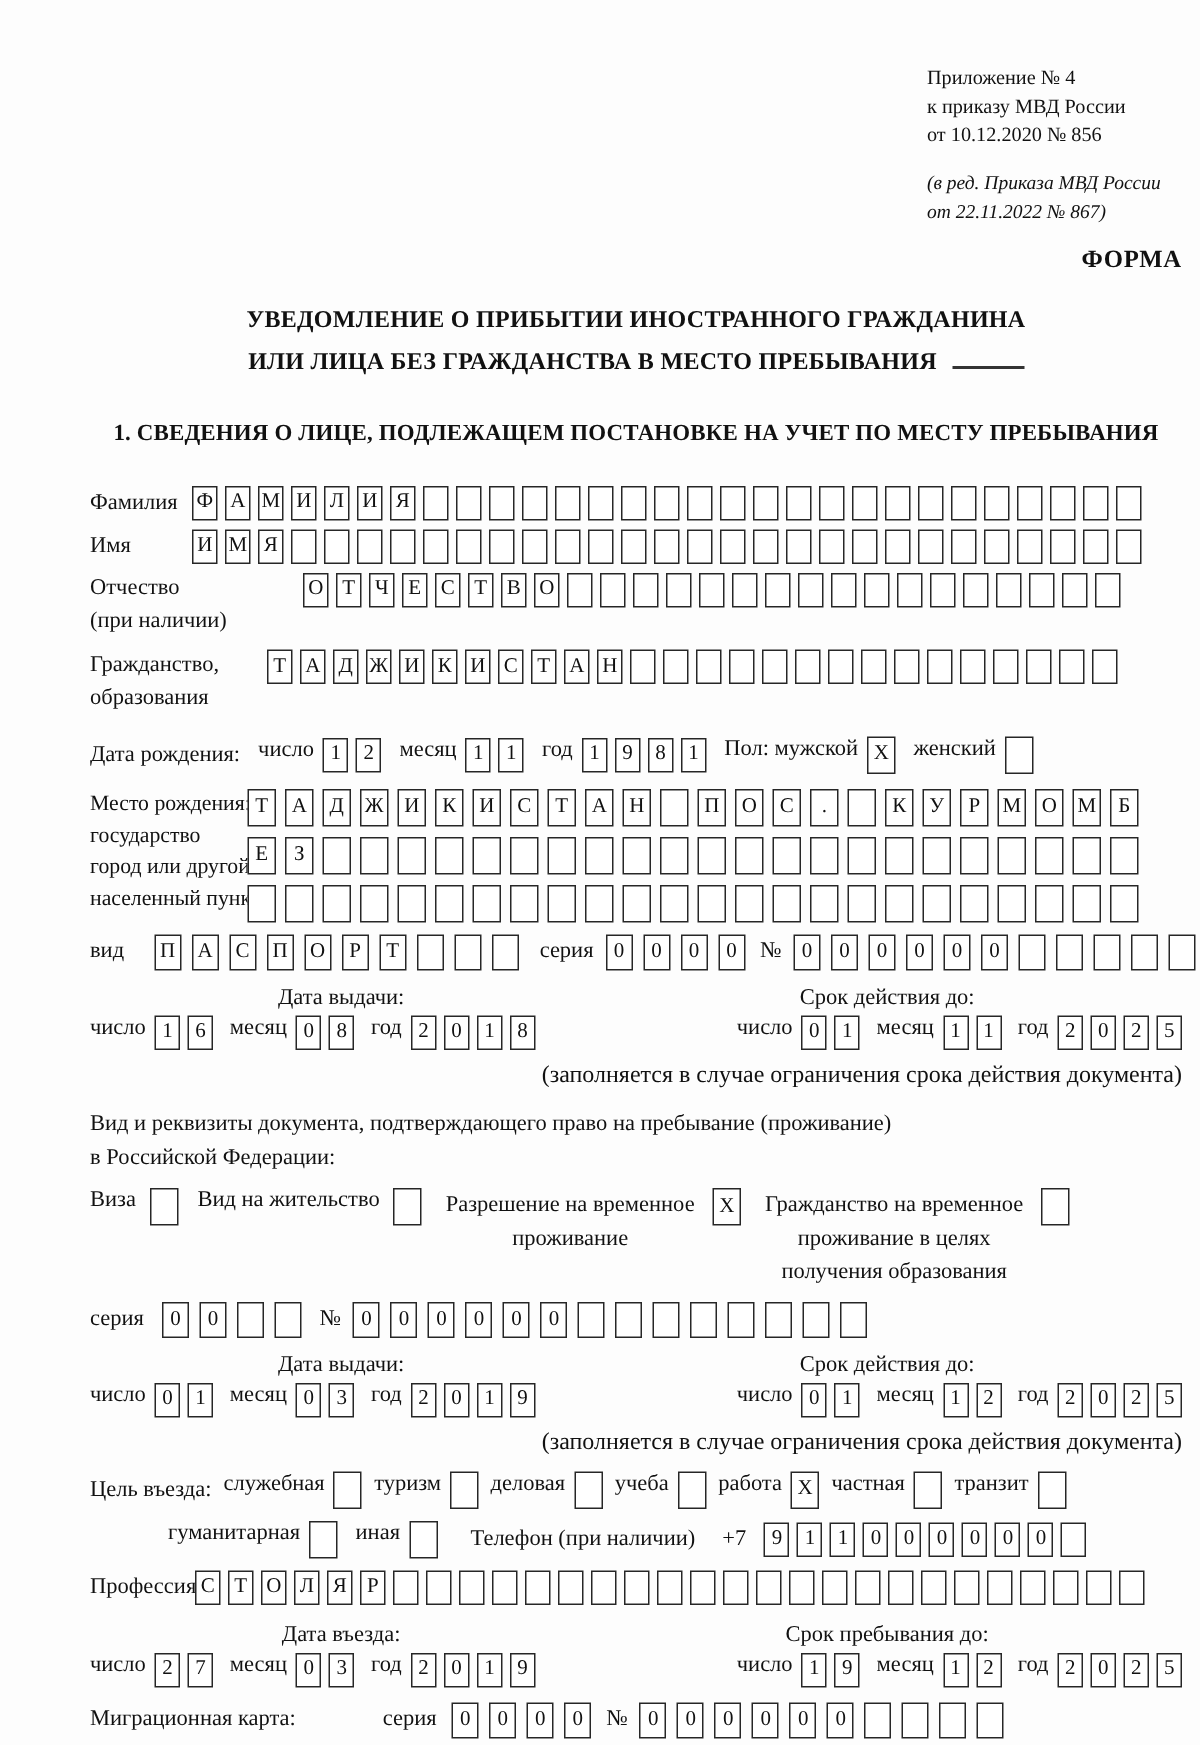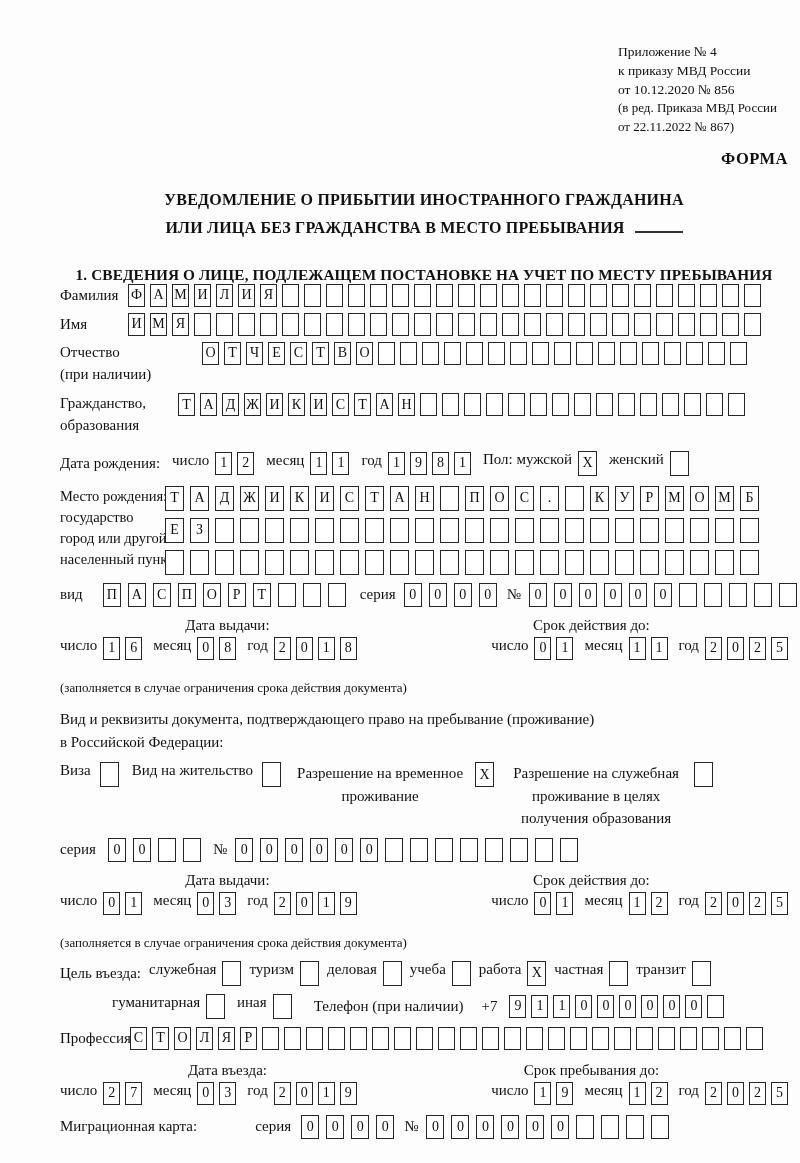--- a/index.html
+++ b/index.html
@@ -1,21 +1,21 @@
 <!DOCTYPE html>
 <html><head>
 <meta charset="utf-8">
 <style>
   * { box-sizing: border-box; margin: 0; padding: 0; }
   html,body { width:800px; height:1163px; background:#fdfdfd; }
   body { font-family:"Liberation Serif", serif; color:#111; overflow:hidden; }
   .page { padding:42px 12px 0 60px; height:100%; }
 
   .appendix { margin-left:558px; font-size:13.5px; line-height:1.42; }
-  .appendix .amend { margin-top:0; font-size:13px; }
+  .appendix .amend { margin-top:14px; font-size:13px;font-style:italic; }
 
   .forma { text-align:right; font-weight:700; font-size:16.5px; margin-top:13px; letter-spacing:.5px; }
 
   .title { text-align:center; font-weight:700; font-size:16px; margin-top:17px; line-height:1.7; letter-spacing:.2px; }
   .blank-line { display:inline-block; width:48px; border-bottom:2.2px solid #333; margin-left:10px; vertical-align:baseline; }
 
   .section { text-align:center; font-weight:700; font-size:15.3px; margin-top:25px; white-space:nowrap; letter-spacing:.1px; }
 
   .lbl { font-size:15px; }
 
@@ -35,30 +35,30 @@
   .w142 { width:142px; } .w118 { width:118px; }
   .w105 { width:105px; white-space:nowrap; font-size:14.5px; }
 
   .dg { display:inline-flex; gap:6px; }
   .dhead { display:flex; font-size:15px; }
   .dh-left  { width:46%; text-align:center; }
   .dh-right { flex:1; text-align:center; }
   .dates { display:flex; align-items:center; margin-top:3px; }
   .dates .grp { display:flex; align-items:center; gap:11px; }
   .dates .grp.right { margin-left:auto; }
-  .note { font-size:13px; margin-top:20px; }
+  .note { text-align:right; font-size:16px; margin-top:8px; }
 
   .opts { display:flex; align-items:flex-start; margin-top:8px; gap:13px; }
   .opt  { display:inline-flex; align-items:flex-start; gap:9px; }
   .optlbl { text-align:center; line-height:1.5; font-size:15px; }
   .wrap170 { width:172px; } .wrap180 { width:178px; }
 
   .stack { display:flex; flex-direction:column; gap:7px; }
   .mt4{margin-top:8px}.mt6{margin-top:6px}.mt8{margin-top:8px}.mt10{margin-top:10px}
-  .mt12{margin-top:12px}.mt14{margin-top:14px}.mt26{}
+  .mt12{margin-top:12px}.mt14{margin-top:14px}.mt26{margin-top:26px}
   .gap8 > * + * { margin-left:8px; } .gap12 > * + * { margin-left:12px; }
   .intro { font-size:15px; line-height:1.55; margin-top:12px; }
   .center-head { text-align:center; font-weight:700; font-size:14.5px; margin-top:9px; }
 </style>
 </head>
 <body>
 
 <div class="page">
 
   <div class="appendix">
@@ -463,21 +463,21 @@
           <span class="cell"></span>
         </span>
     </span>
     <span class="opt">
       <span class="optlbl wrap170">Разрешение на временное проживание</span>
       <span class="boxes cb">
           <span class="cell">X</span>
         </span>
     </span>
     <span class="opt">
-      <span class="optlbl wrap180">Разрешение на служебная проживание в целях получения образования</span>
+      <span class="optlbl wrap180">Гражданство на временное проживание в целях получения образования</span>
       <span class="boxes cb">
           <span class="cell"></span>
         </span>
     </span>
   </div>
 
   <div class="row mt8">
     <span class="lbl">серия</span>
     <span class="boxes roomy" style="margin-left:12px">
         <span class="cell">0</span>

